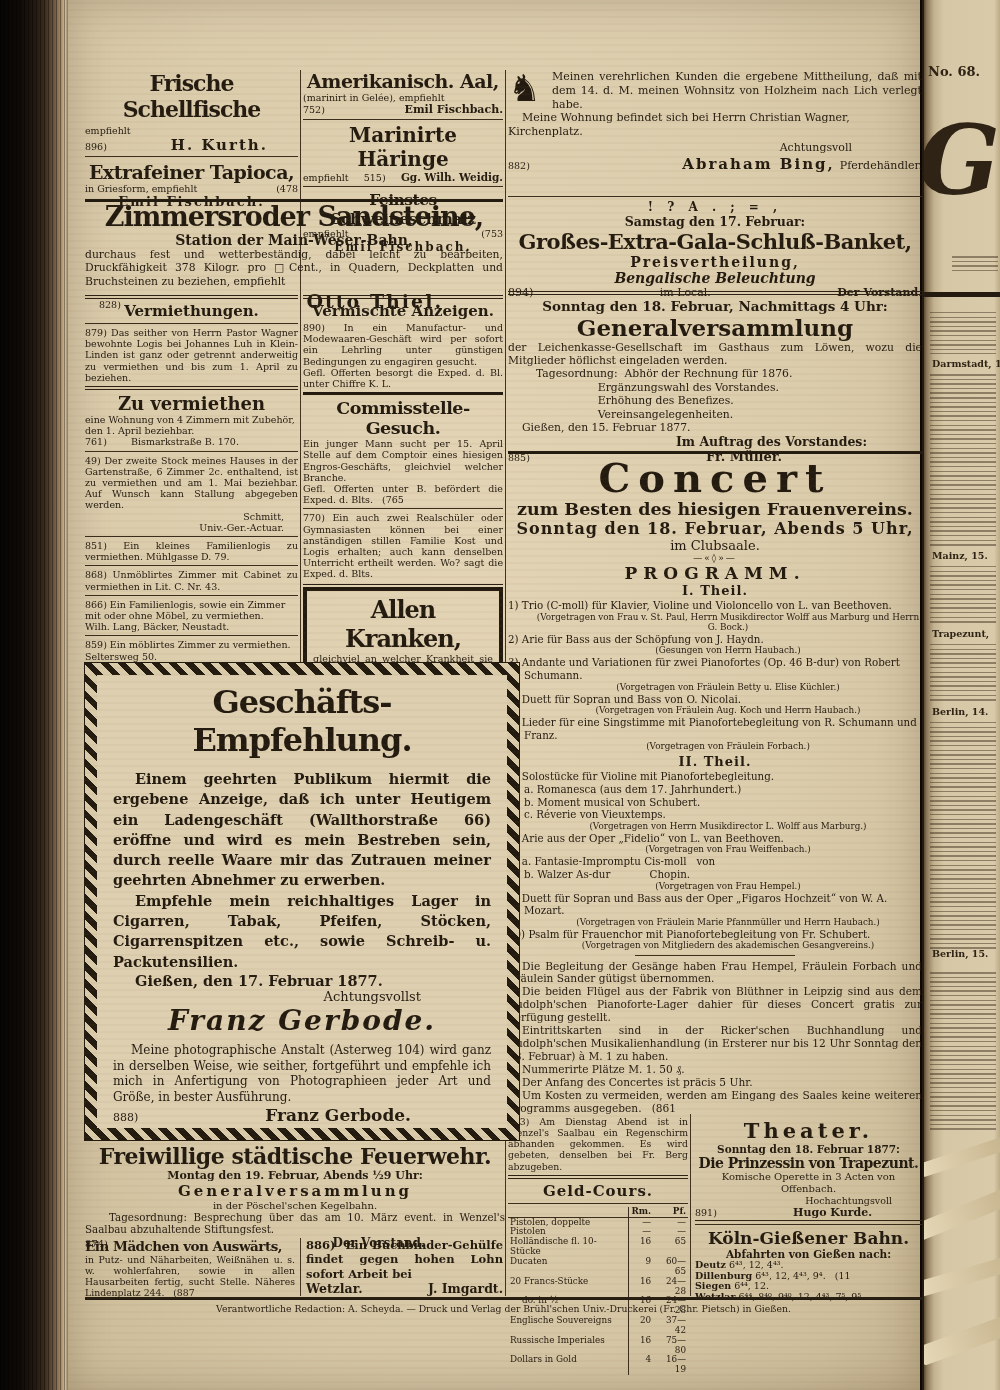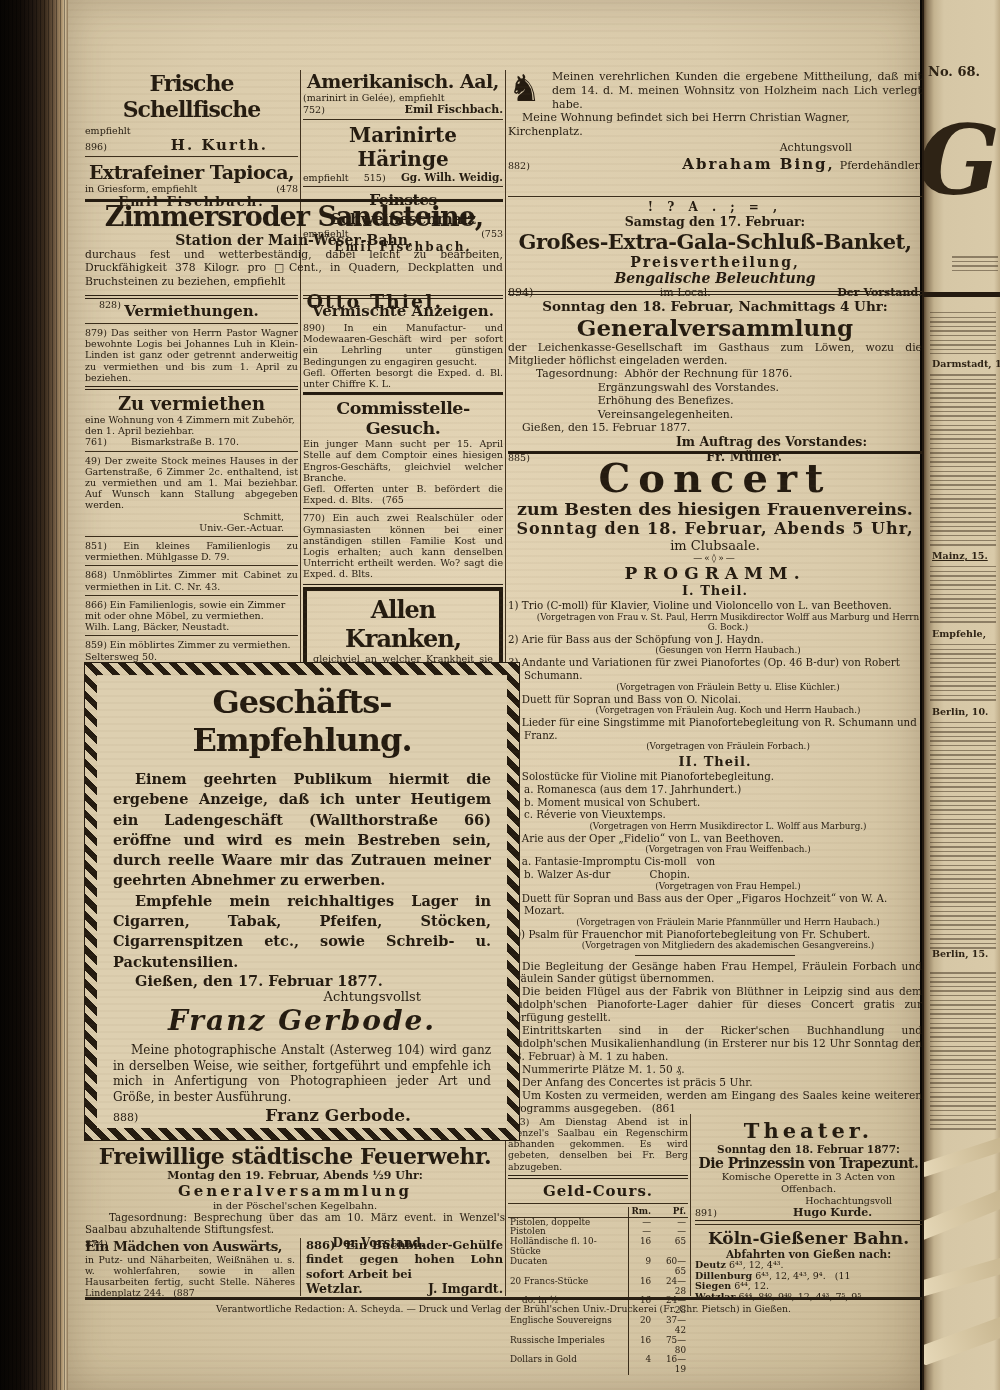--- a/index.html
+++ b/index.html
@@ -372,25 +372,25 @@
 </div>
 
 <div class="nextpage">
   <div class="abs b" style="left:4px;top:64px;font-size:13px;white-space:nowrap;">No. 68.</div>
   <div class="abs b i" style="left:-6px;top:86px;width:84px;height:150px;overflow:hidden;font-size:96px;line-height:150px;">Gi</div>
   <div class="abs ptxt" style="left:28px;top:256px;width:46px;height:18px;"></div>
   <div class="abs" style="left:0;top:292px;width:78px;height:5px;background:#241a10;"></div>
   <div class="abs ptxt" style="left:6px;top:312px;width:66px;height:42px;"></div>
   <div class="abs b" style="left:8px;top:358px;font-size:9.5px;white-space:nowrap;">Darmstadt, 1</div>
   <div class="abs ptxt" style="left:6px;top:374px;width:66px;height:172px;"></div>
-  <div class="abs b" style="left:8px;top:550px;font-size:9.5px;white-space:nowrap;text-decoration:underline;">Mainz, 15.</div>
+  <div class="abs b" style="left:8px;top:550px;font-size:9.5px;white-space:nowrap;">Mainz, 15.</div>
   <div class="abs ptxt" style="left:6px;top:566px;width:66px;height:58px;"></div>
-  <div class="abs b" style="left:8px;top:628px;font-size:9.5px;white-space:nowrap;">Empfehle,</div>
+  <div class="abs b" style="left:8px;top:628px;font-size:9.5px;white-space:nowrap;">Trapezunt,</div>
   <div class="abs ptxt" style="left:6px;top:644px;width:66px;height:58px;"></div>
-  <div class="abs b" style="left:8px;top:706px;font-size:9.5px;white-space:nowrap;">Berlin, 10.</div>
+  <div class="abs b" style="left:8px;top:706px;font-size:9.5px;white-space:nowrap;">Berlin, 14.</div>
   <div class="abs ptxt" style="left:6px;top:722px;width:66px;height:230px;"></div>
   <div class="abs b" style="left:8px;top:948px;font-size:9.5px;white-space:nowrap;">Berlin, 15.</div>
   <div class="abs ptxt" style="left:6px;top:972px;width:66px;height:160px;"></div>
   <div class="curl" style="left:-6px;top:1150px;width:90px;height:14px;transform:rotate(-18deg);"></div>
   <div class="curl" style="left:-10px;top:1205px;width:100px;height:18px;transform:rotate(-22deg);"></div>
   <div class="curl" style="left:-8px;top:1268px;width:100px;height:16px;transform:rotate(-16deg);"></div>
   <div class="curl" style="left:-6px;top:1330px;width:96px;height:20px;transform:rotate(-20deg);"></div>
 </div>
 
 </body></html>

